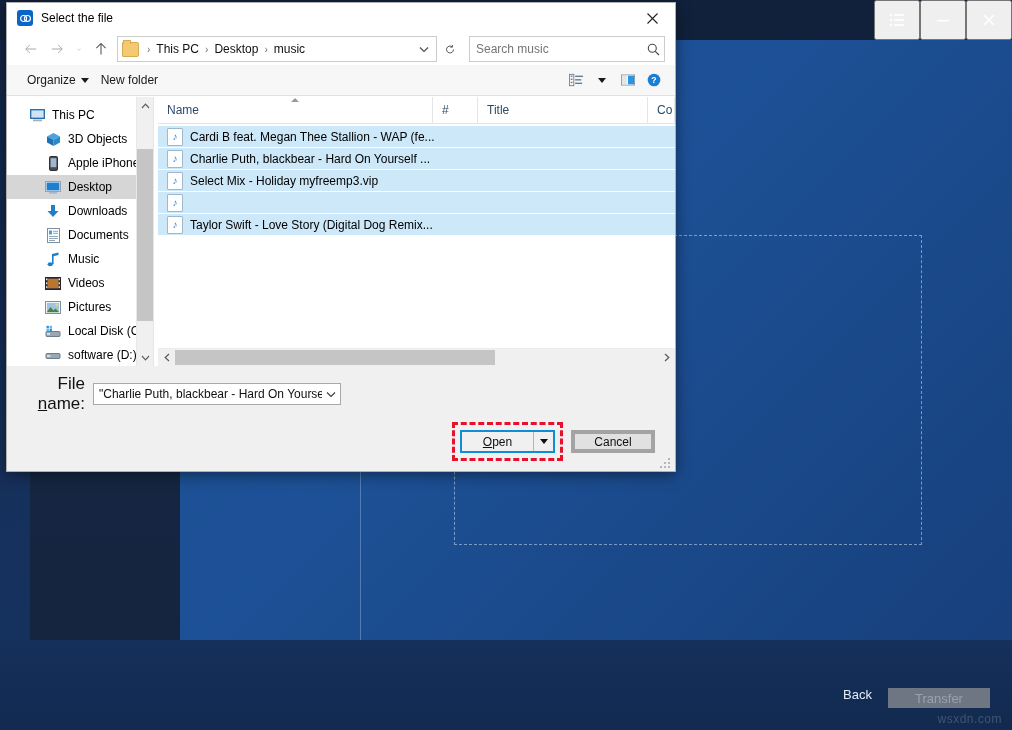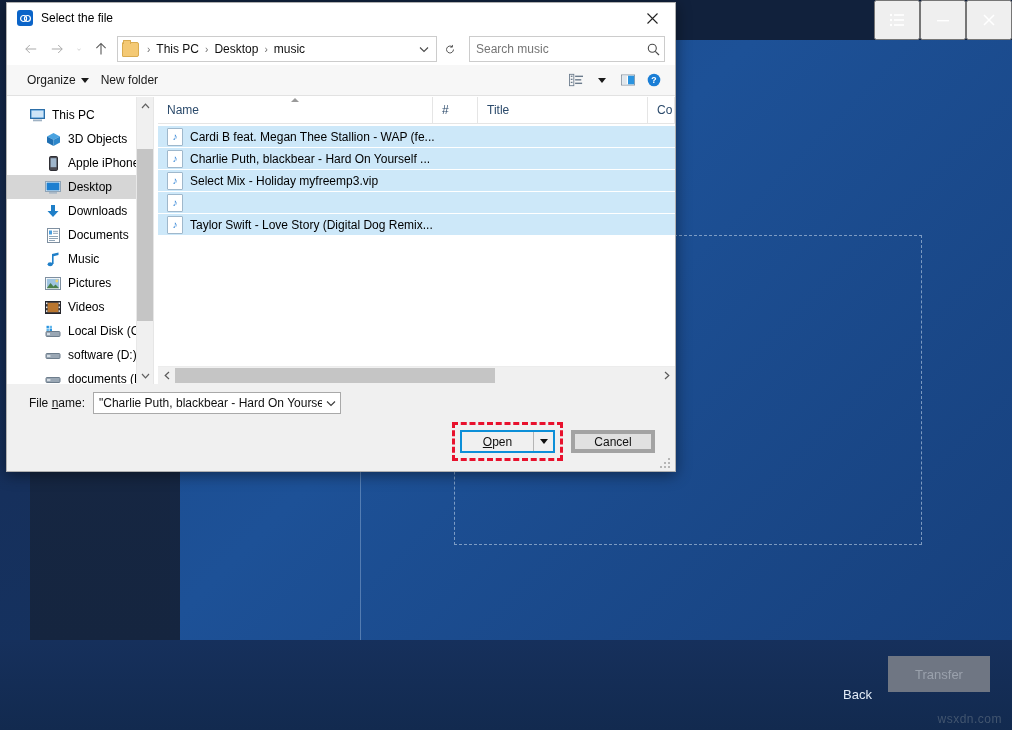--- a/index.html
+++ b/index.html
@@ -129,23 +129,23 @@
     font-size: 13px;
     color: #e3ecf7;
     background: transparent;
     border: none;
     padding: 4px 6px;
     font-family: "Liberation Sans", sans-serif;
   }
   .btn-transfer {
     position: absolute;
     right: 22px;
-    top: 656px;
+    top: 688px;
     width: 102px;
-    height: 36px;
+    height: 20px;
     background: #6f7683;
     color: #9aa1ac;
     border: none;
     font-size: 13px;
     font-family: "Liberation Sans", sans-serif;
   }
   .watermark {
     position: absolute;
     right: 10px;
     bottom: 4px;
@@ -484,21 +484,21 @@
     background: #f0f0f0;
     padding: 8px 10px 10px 10px;
     position: relative;
   }
   .row-filename {
     display: flex;
     align-items: center;
     margin-bottom: 8px;
   }
   .lbl-filename {
-    font-size: 12px;
+    font-size: 17px;
     color: #111;
     width: 68px;
     text-align: right;
     margin-right: 8px;
     flex: 0 0 auto;
   }
   .lbl-filename u { text-decoration: underline; }
   .combo {
     height: 22px;
     border: 1px solid #a9a9a9;
@@ -830,43 +830,43 @@
                 <path d="M5 12 L5 2 L11.5 0.6 L11.5 3 L6.6 4.2 L6.6 12 Z" fill="#1f7fc8"></path>
                 <ellipse cx="3.2" cy="12.2" rx="2.6" ry="2" fill="#1f7fc8"></ellipse>
               </svg>
             </span>
             <span>Music</span>
           </div>
 
           <div class="nav-row level1">
             <span class="nav-ico">
               <svg width="16" height="13" viewBox="0 0 16 13" aria-hidden="true">
-                <rect x="0.5" y="0.5" width="15" height="12" fill="#ffffff" stroke="#7e8fa0"></rect>
-                <rect x="1.8" y="1.8" width="12.4" height="9.4" fill="#9fc4e0"></rect>
-                <path d="M1.8 11.2 L5.5 6 L8.5 9.5 L10.5 7.5 L14.2 11.2 Z" fill="#4a7f4a"></path>
-                <circle cx="11.8" cy="4" r="1.4" fill="#f2d56b"></circle>
-              </svg>
-            </span>
-            <span>Pictures</span>
-          </div>
-
-          <div class="nav-row level1">
-            <span class="nav-ico">
-              <svg width="16" height="13" viewBox="0 0 16 13" aria-hidden="true">
                 <rect x="0.5" y="0.5" width="15" height="12" fill="#3a3a40" stroke="#24242a"></rect>
                 <rect x="2.6" y="1.8" width="10.8" height="9.4" fill="#b9762f"></rect>
                 <rect x="1" y="1.5" width="1.4" height="1.6" fill="#e8e8e8"></rect>
                 <rect x="1" y="5.5" width="1.4" height="1.6" fill="#e8e8e8"></rect>
                 <rect x="1" y="9.3" width="1.4" height="1.6" fill="#e8e8e8"></rect>
                 <rect x="13.6" y="1.5" width="1.4" height="1.6" fill="#e8e8e8"></rect>
                 <rect x="13.6" y="5.5" width="1.4" height="1.6" fill="#e8e8e8"></rect>
                 <rect x="13.6" y="9.3" width="1.4" height="1.6" fill="#e8e8e8"></rect>
               </svg>
             </span>
             <span>Videos</span>
+          </div>
+
+          <div class="nav-row level1">
+            <span class="nav-ico">
+              <svg width="16" height="13" viewBox="0 0 16 13" aria-hidden="true">
+                <rect x="0.5" y="0.5" width="15" height="12" fill="#ffffff" stroke="#7e8fa0"></rect>
+                <rect x="1.8" y="1.8" width="12.4" height="9.4" fill="#9fc4e0"></rect>
+                <path d="M1.8 11.2 L5.5 6 L8.5 9.5 L10.5 7.5 L14.2 11.2 Z" fill="#4a7f4a"></path>
+                <circle cx="11.8" cy="4" r="1.4" fill="#f2d56b"></circle>
+              </svg>
+            </span>
+            <span>Pictures</span>
           </div>
 
           <div class="nav-row level1">
             <span class="nav-ico">
               <svg width="16" height="13" viewBox="0 0 16 13" aria-hidden="true">
                 <rect x="1" y="6.5" width="14" height="5" rx="1" fill="#9aa7b4" stroke="#6d7d8c"></rect>
                 <rect x="2" y="8.2" width="3" height="1.6" fill="#e4eaf0"></rect>
                 <rect x="1.5" y="0.8" width="2.4" height="2.4" fill="#2a94e0"></rect>
                 <rect x="4.6" y="0.8" width="2.4" height="2.4" fill="#63b8ec"></rect>
                 <rect x="1.5" y="3.6" width="2.4" height="2.4" fill="#63b8ec"></rect>

